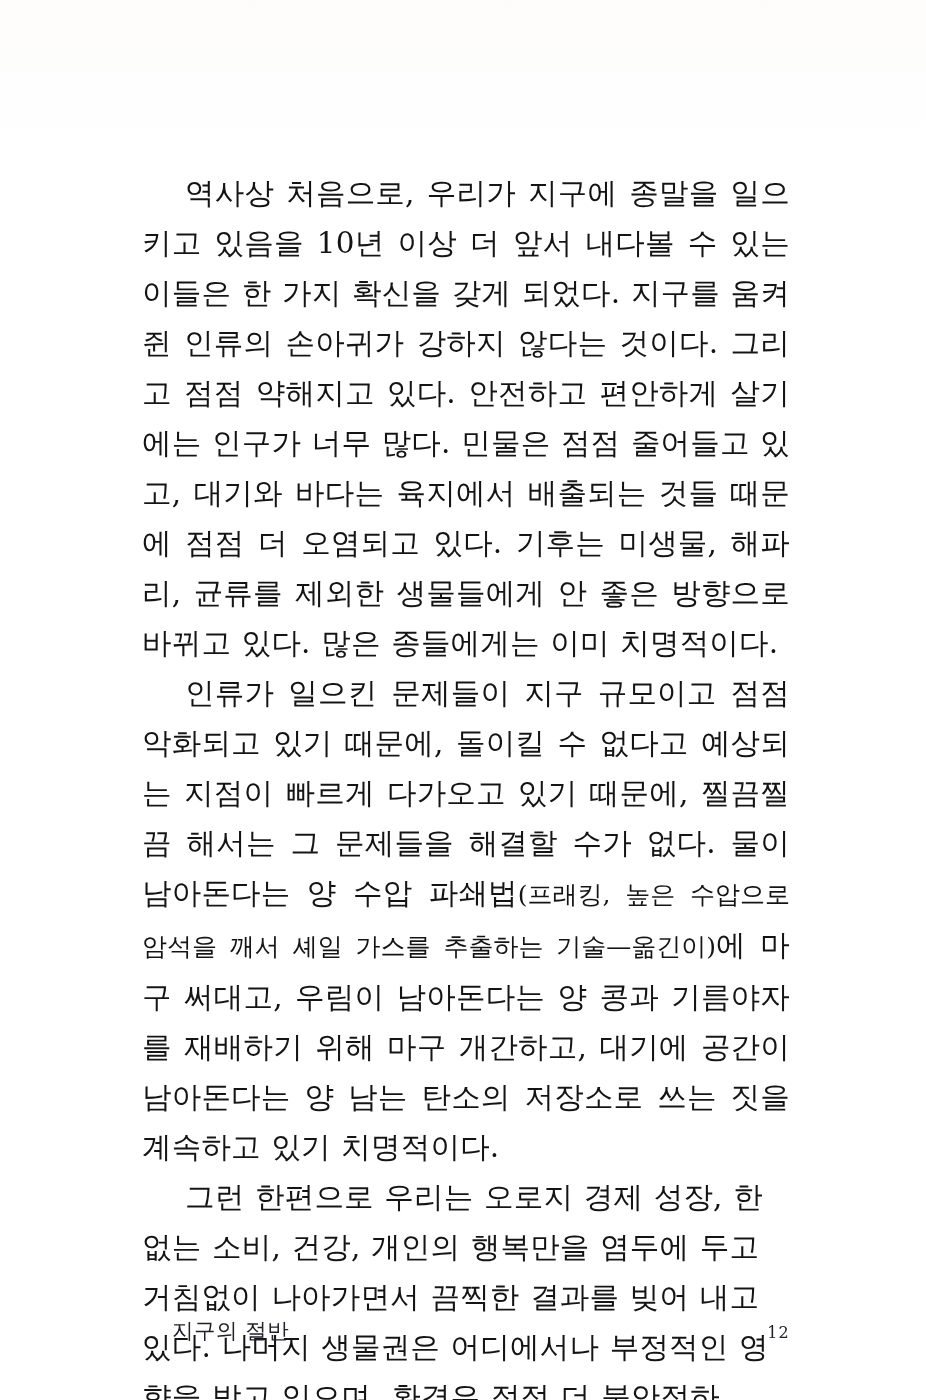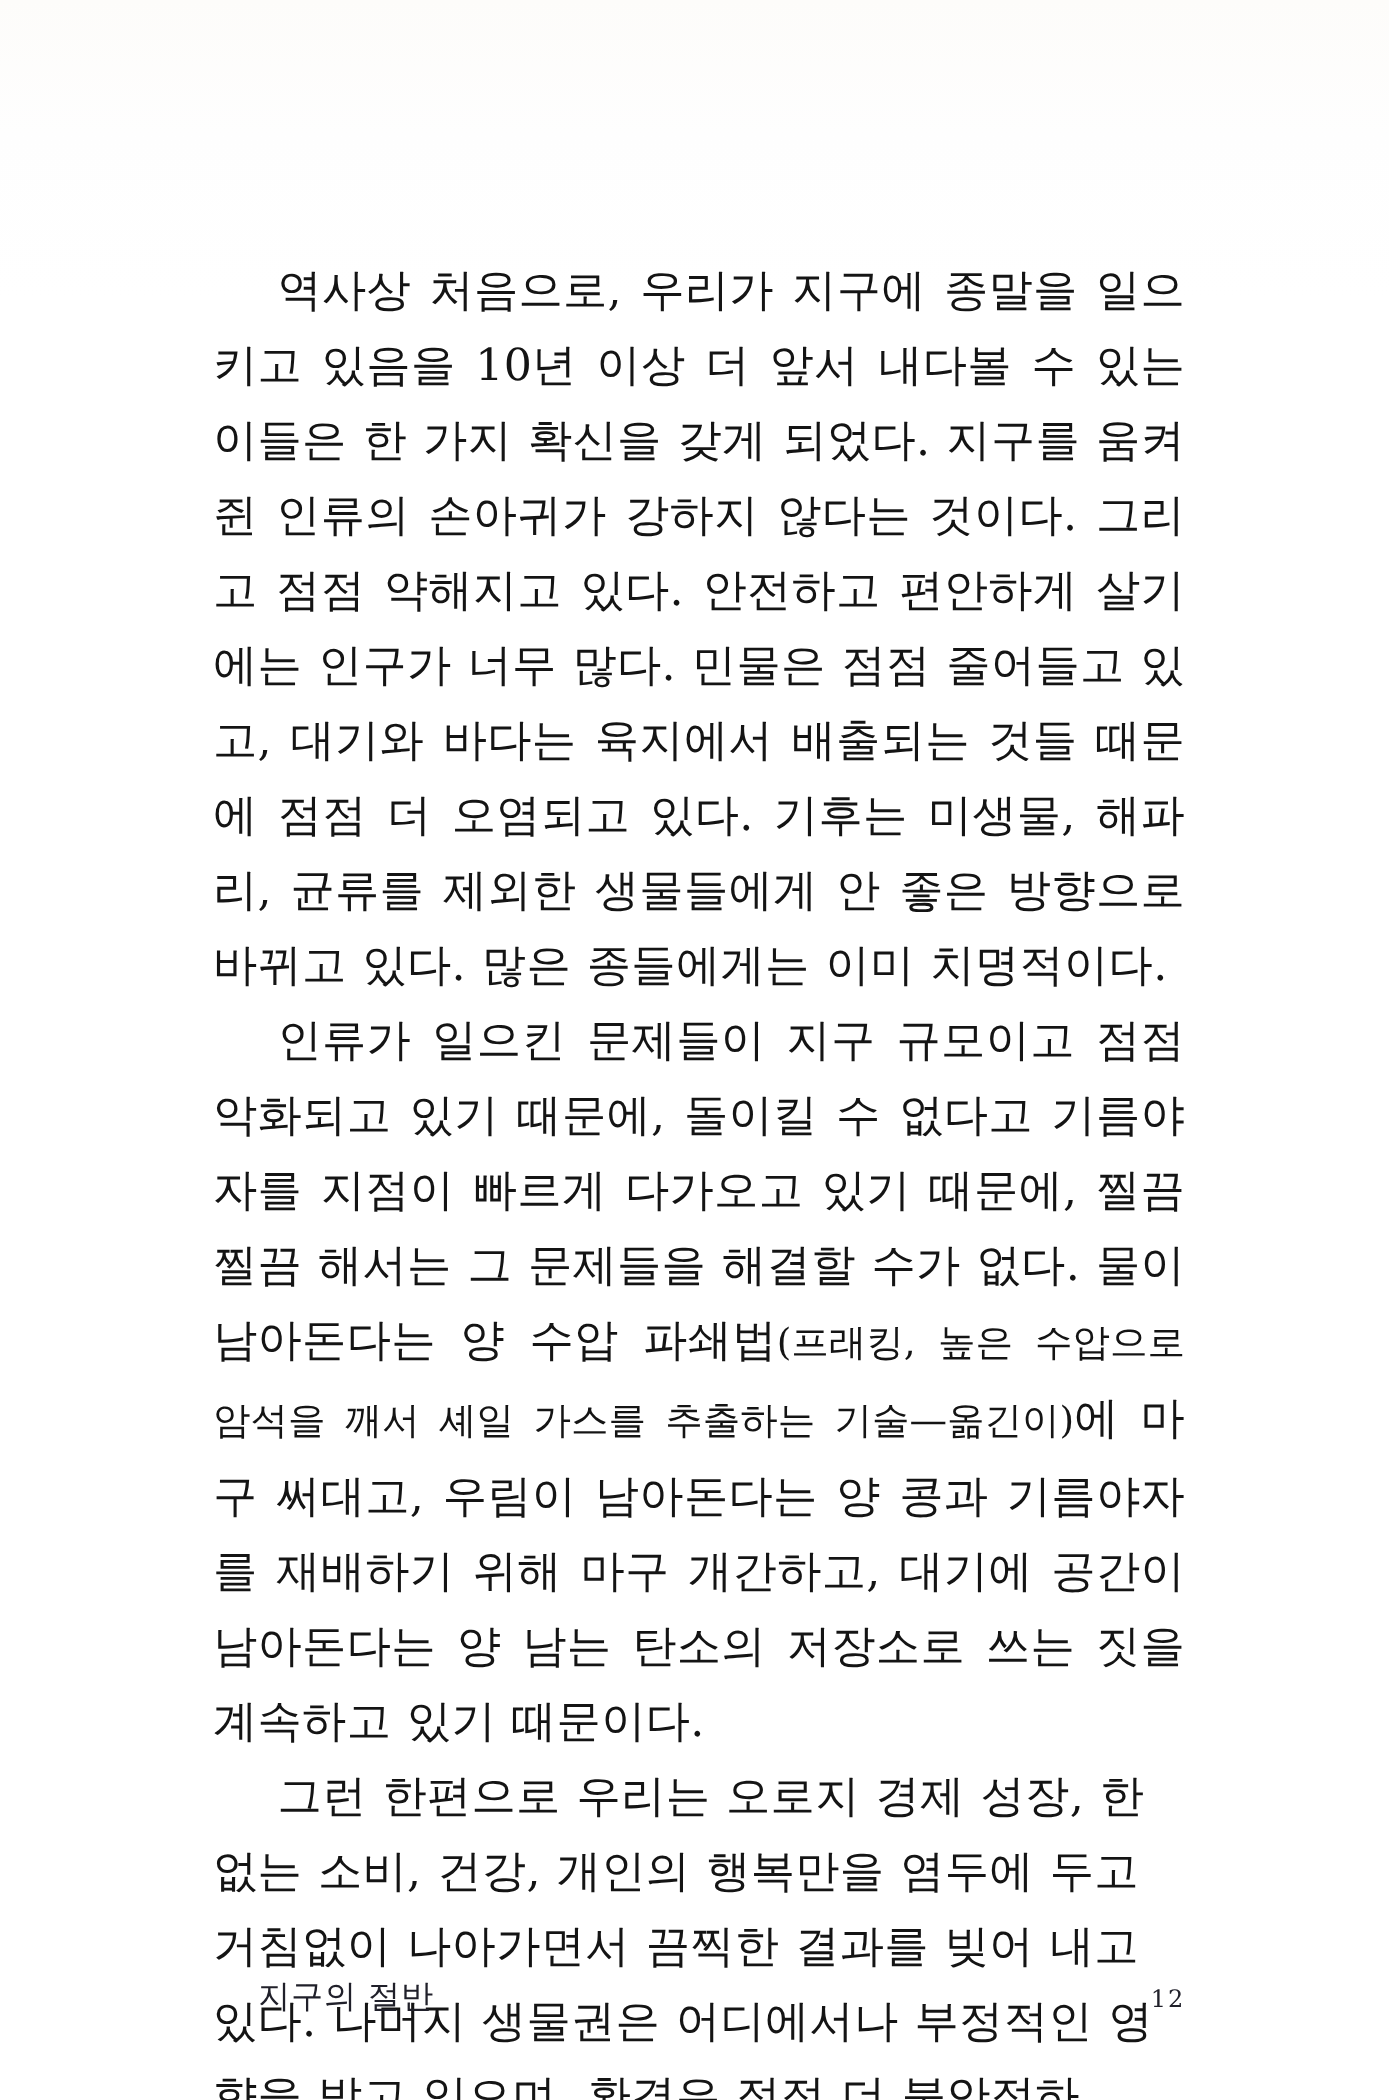--- a/index.html
+++ b/index.html
@@ -86,21 +86,21 @@
 </style>
 </head>
 <body>
 
 <div class="page">
 
   <div class="textblock">
 
     <p class="para">역사상 처음으로, 우리가 지구에 종말을 일으키고 있음을 10년 이상 더 앞서 내다볼 수 있는 이들은 한 가지 확신을 갖게 되었다. 지구를 움켜쥔 인류의 손아귀가 강하지 않다는 것이다. 그리고 점점 약해지고 있다. 안전하고 편안하게 살기에는 인구가 너무 많다. 민물은 점점 줄어들고 있고, 대기와 바다는 육지에서 배출되는 것들 때문에 점점 더 오염되고 있다. 기후는 미생물, 해파리, 균류를 제외한 생물들에게 안 좋은 방향으로 바뀌고 있다. 많은 종들에게는 이미 치명적이다.</p>
 
-    <p class="para"><span>인류가 일으킨 문제들이 지구 규모이고 점점 악화되고 있기 때문에, 돌이킬 수 없다고 기름야자를 지점이 빠르게 다가오고 있기 때문에, 찔끔찔끔 해서는 그 문제들을 해결할 수가 없다. 물이 남아돈다는 양 수압 파쇄법</span><span class="gloss">(프래킹, 높은 수압으로 암석을 깨서 셰일 가스를 추출하는 기술—옮긴이)</span><span>에 마구 써대고, 우림이 남아돈다는 양 콩과 기름야자를 재배하기 위해 마구 개간하고, 대기에 공간이 남아돈다는 양 남는 탄소의 저장소로 쓰는 짓을 계속하고 있기 때문이다.</span></p>
+    <p class="para"><span>인류가 일으킨 문제들이 지구 규모이고 점점 악화되고 있기 때문에, 돌이킬 수 없다고 예상되는 지점이 빠르게 다가오고 있기 때문에, 찔끔찔끔 해서는 그 문제들을 해결할 수가 없다. 물이 남아돈다는 양 수압 파쇄법</span><span class="gloss">(프래킹, 높은 수압으로 암석을 깨서 셰일 가스를 추출하는 기술—옮긴이)</span><span>에 마구 써대고, 우림이 남아돈다는 양 콩과 기름야자를 재배하기 위해 마구 개간하고, 대기에 공간이 남아돈다는 양 남는 탄소의 저장소로 쓰는 짓을 계속하고 있기 치명적이다.</span></p>
 
     <p class="para">그런 한편으로 우리는 오로지 경제 성장, 한없는 소비, 건강, 개인의 행복만을 염두에 두고 거침없이 나아가면서 끔찍한 결과를 빚어 내고 있다. 나머지 생물권은 어디에서나 부정적인 영향을 받고 있으며, 환경은 점점 더 불안정하</p>
 
   </div>
 
   <div class="footer">
     <span class="running-head">지구의 절반</span>
     <span class="folio">12</span>
   </div>
 

